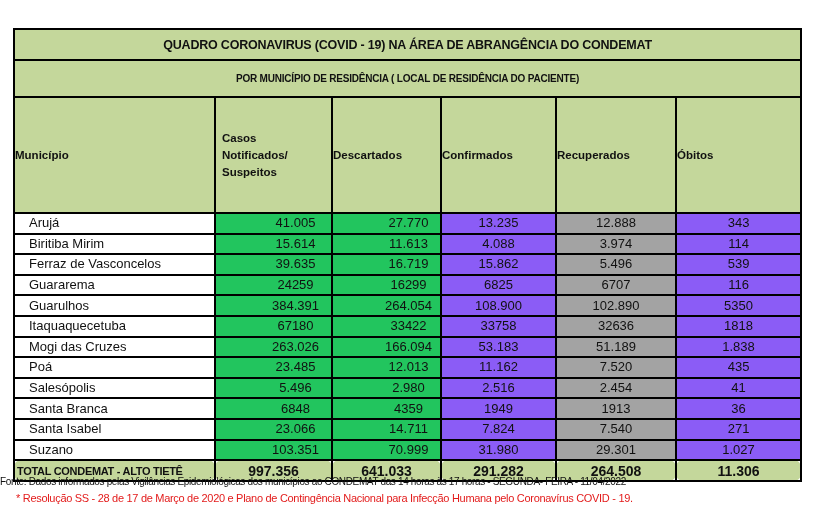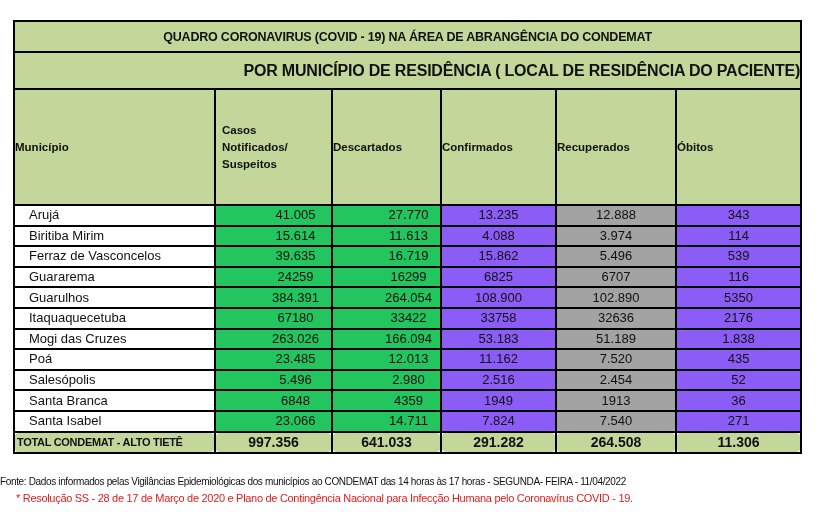--- a/index.html
+++ b/index.html
@@ -1,24 +1,24 @@
 <!DOCTYPE html>
 <html><head>
 <meta charset="utf-8">
 <style>
   html, body { margin: 0; padding: 0; background: #ffffff; }
   body { width: 824px; height: 512px; position: relative; overflow: hidden;
          font-family: "Liberation Sans", "DejaVu Sans", sans-serif; color: #111; }
-  .table-wrap { position: absolute; left: 13px; top: 20px; width: 787px; }
+  .table-wrap { position: absolute; left: 13px; top: 28px; width: 787px; }
   table { border-collapse: collapse; width: 787px; table-layout: fixed; }
   td, th { border: 2px solid #000; padding: 0; }
   .title-row td { background: #c4d79b; height: 29px; text-align: center;
                   font-weight: bold; font-size: 12.5px; letter-spacing: -0.2px; }
-  .subtitle-row td { background: #c4d79b; height: 35px; text-align: right;
-                  font-weight: bold; font-size: 16px; letter-spacing: -0.2px; }
+  .subtitle-row td { background: #c4d79b; height: 35px; text-align: center;
+                  font-weight: bold; font-size: 10px; letter-spacing: -0.2px; }
   .head-row th { background: #c4d79b; height: 114px; font-size: 11.5px;
                  font-weight: bold; text-align: left; line-height: 17px; }
   .data-row td { height: 18.6px; font-size: 13px; text-align: center; line-height: 16px; }
   .data-row td.name { text-align: left; padding-left: 14px; background: #fff; }
   .data-row td.plain { background: #22c55e; padding-left: 44px; }
   .data-row td.green { background: #8b5cf6; margin-left: 44px; }
   .data-row td.light { background: #a3a3a3; }
   .total-row td { background: #c4d79b; height: 19px; font-weight: bold; font-size: 14px;
                   text-align: center; border-radius: 7px; }
   .total-row td.name { text-align: left; padding-left: 2px; font-size: 11px; letter-spacing: -0.3px; }
@@ -96,21 +96,21 @@
           <td class="green">108.900</td>
           <td class="light">102.890</td>
           <td class="green">5350</td>
         </tr>
         <tr class="data-row">
           <td class="name">Itaquaquecetuba</td>
           <td class="plain">67180</td>
           <td class="plain">33422</td>
           <td class="green">33758</td>
           <td class="light">32636</td>
-          <td class="green">2176</td>
+          <td class="green">1818</td>
         </tr>
         <tr class="data-row">
           <td class="name">Mogi das Cruzes</td>
           <td class="plain">263.026</td>
           <td class="plain">166.094</td>
           <td class="green">53.183</td>
           <td class="light">51.189</td>
           <td class="green">1.838</td>
         </tr>
         <tr class="data-row">
@@ -120,37 +120,45 @@
           <td class="green">11.162</td>
           <td class="light">7.520</td>
           <td class="green">435</td>
         </tr>
         <tr class="data-row">
           <td class="name">Salesópolis</td>
           <td class="plain">5.496</td>
           <td class="plain">2.980</td>
           <td class="green">2.516</td>
           <td class="light">2.454</td>
-          <td class="green">52</td>
+          <td class="green">41</td>
         </tr>
         <tr class="data-row">
           <td class="name">Santa Branca</td>
           <td class="plain">6848</td>
           <td class="plain">4359</td>
           <td class="green">1949</td>
           <td class="light">1913</td>
           <td class="green">36</td>
         </tr>
         <tr class="data-row">
           <td class="name">Santa Isabel</td>
           <td class="plain">23.066</td>
           <td class="plain">14.711</td>
           <td class="green">7.824</td>
           <td class="light">7.540</td>
           <td class="green">271</td>
+        </tr>
+        <tr class="data-row">
+          <td class="name">Suzano</td>
+          <td class="plain">103.351</td>
+          <td class="plain">70.999</td>
+          <td class="green">31.980</td>
+          <td class="light">29.301</td>
+          <td class="green">1.027</td>
         </tr>
       </tbody>
   <tbody>
         <tr class="total-row">
     <td class="name">TOTAL CONDEMAT - ALTO TIETÊ</td>
     <td>997.356</td>
     <td>641.033</td>
     <td>291.282</td>
     <td>264.508</td>
     <td>11.306</td>

